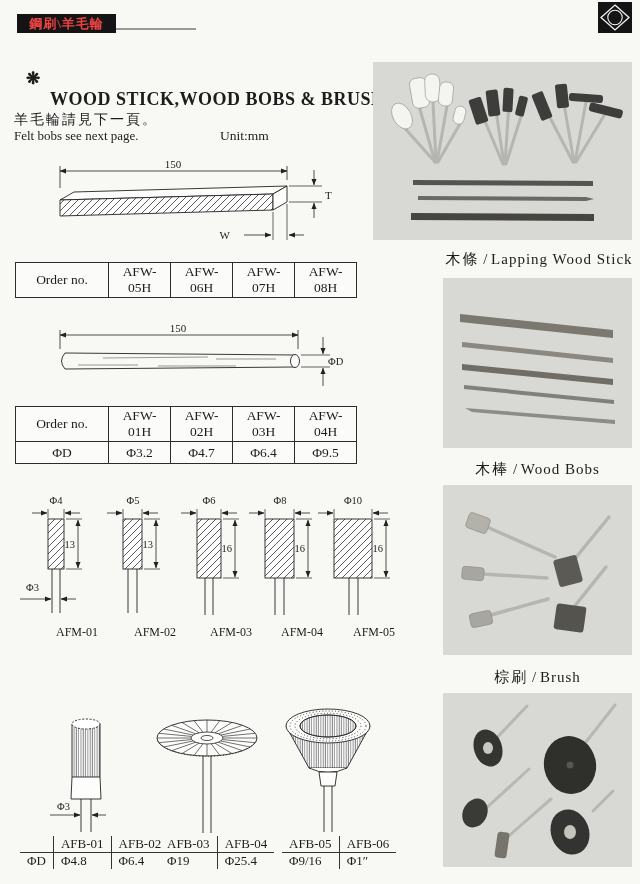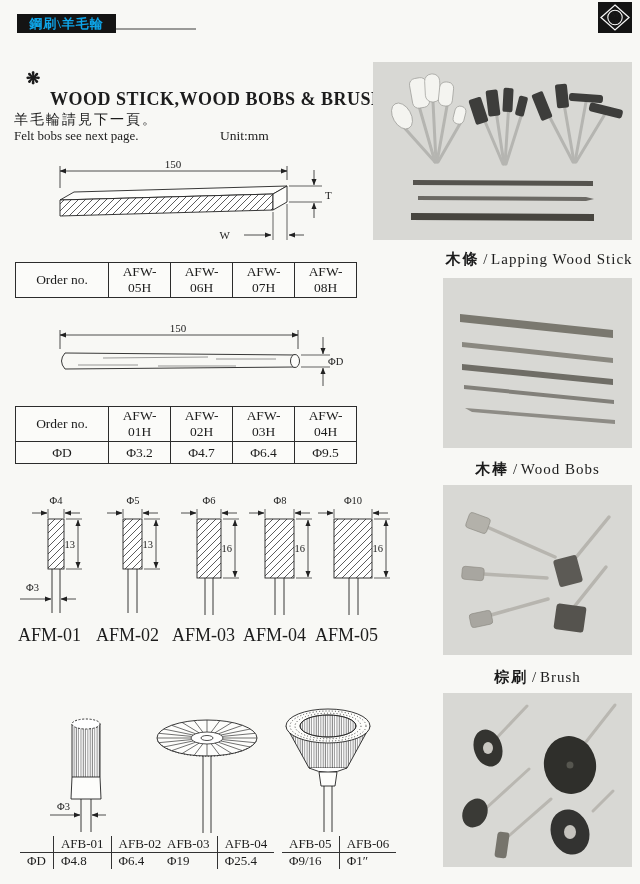--- a/index.html
+++ b/index.html
@@ -1,44 +1,44 @@
 <!DOCTYPE html>
 <html><head>
 <meta charset="utf-8">
 <style>
   html,body{margin:0;padding:0;background:#e8e8e6;}
   .page{position:relative;width:640px;height:884px;background:#f8f8f5;overflow:hidden;
         font-family:"Liberation Serif","DejaVu Serif",serif;color:#1c1c1c;}
   .abs{position:absolute;}
   
-  .tab-bar{left:17px;top:14px;width:99px;height:19px;background:#141414;color:#0ea5e9;
+  .tab-bar{left:17px;top:14px;width:99px;height:19px;background:#141414;color:#ef4444;
            font-weight:bold;font-size:13px;letter-spacing:1px;text-align:center;line-height:19px;}
   .tab-rule{left:116px;top:28px;width:80px;height:2px;background:#9a9a98;}
   
   .flower{left:26px;top:68px;font-size:17px;font-weight:bold;}
   .title-zh{left:52px;top:64px;font-size:19px;font-weight:bold;letter-spacing:3px;}
   .title-en{left:50px;top:89px;font-size:18px;font-weight:bold;letter-spacing:.5px;}
   .note-zh{left:14px;top:111px;font-size:14px;letter-spacing:2px;}
   .note-en{left:14px;top:128px;font-size:13px;}
   .unit{left:220px;top:128px;font-size:13.5px;text-align:center;}
   
   table.spec{position:absolute;border-collapse:collapse;font-size:13.5px;background:#fbfbf9;}
   table.spec td{border:1.4px solid #2c2c2c;text-align:center;padding:1px 3px;height:19px;}
   table.spec td.c0{width:86px;}
   table.spec td.c{width:55px;}
   
-  .bob-label{font-size:18px;text-align:left;width:80px;}
+  .bob-label{font-size:12px;text-align:right;width:80px;}
   
   table.bt{position:absolute;border-collapse:collapse;font-size:13px;}
   table.bt td{padding:0 7px;height:15px;}
   table.bt td.hb{border-bottom:1.3px solid #333;}
   table.bt td.vl{border-left:1.3px solid #333;}
   
   .caption{font-size:15px;text-align:center;white-space:nowrap;}
-  .cap-zh{font-weight:bold;letter-spacing:2px;}
+  .cap-zh{font-weight:normal;letter-spacing:2px;}
   .cap-en{letter-spacing:1px;margin-top:48px;}
   svg{display:block;}
   svg text{font-family:"Liberation Serif","DejaVu Serif",serif;fill:#1c1c1c;}
 </style>
 </head>
 <body>
 
 <div class="page">
 
   <svg width="0" height="0" style="position:absolute" aria-hidden="true">

